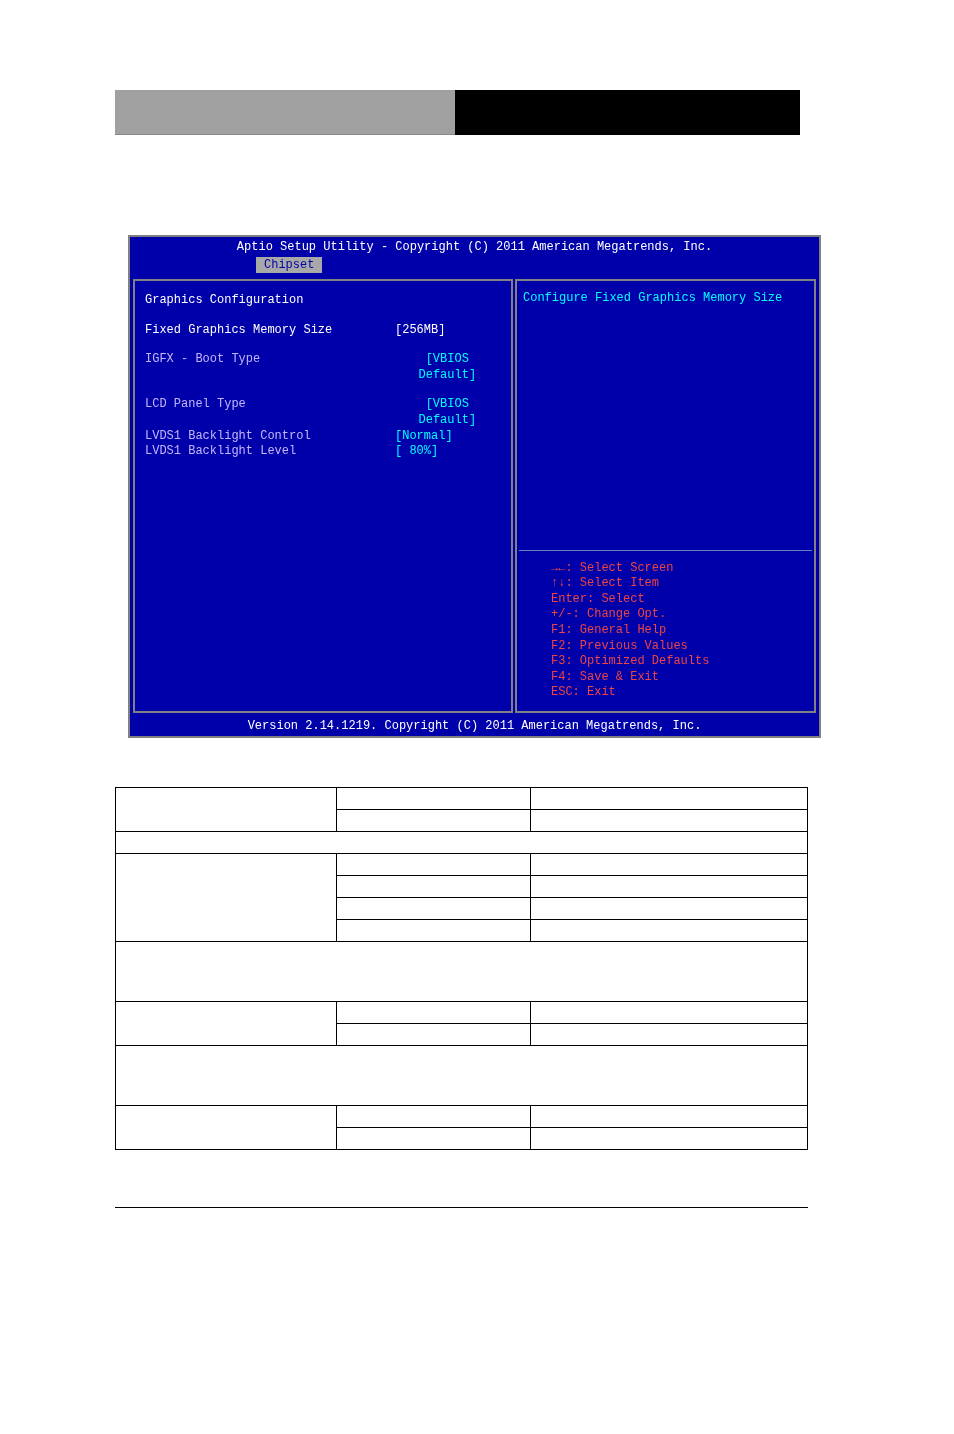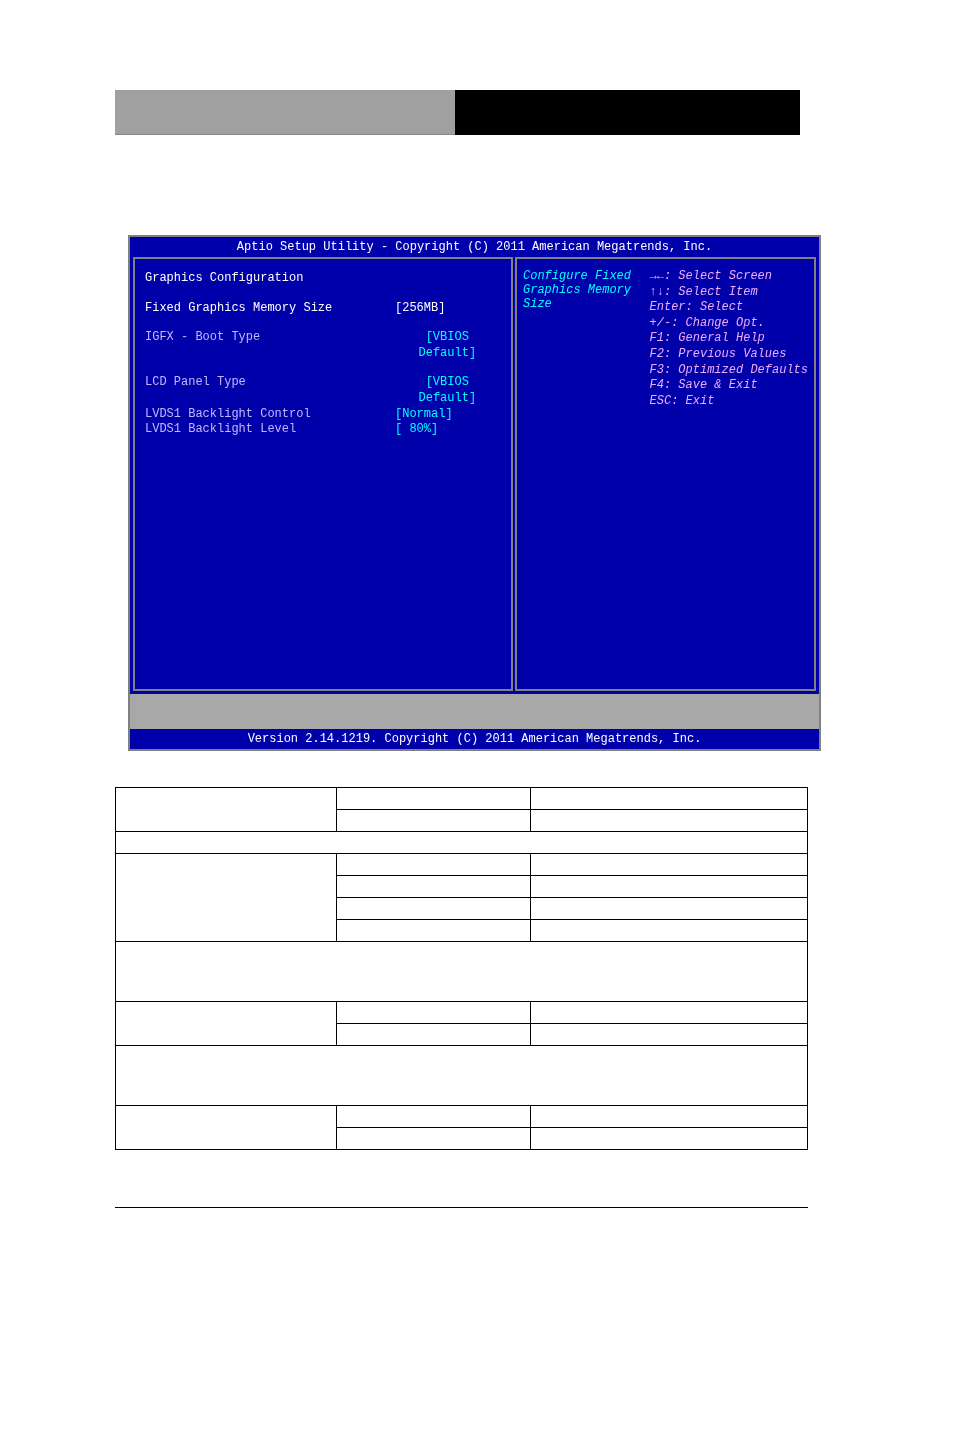--- a/index.html
+++ b/index.html
@@ -75,45 +75,44 @@
   }
   .bios-right {
     flex: 1;
     background: #0000aa;
     color: #ffffff;
     font-family: 'Courier New', monospace;
     font-size: 12px;
     border: 2px solid #808080;
     margin: 3px 3px 3px 0;
     display: flex;
-    flex-direction: row;
-    font-style: italic;
+    flex-direction: column;
   }
   .bios-help-top {
     padding: 10px 6px;
     flex: 1;
     color: #00ffff;
   }
   .bios-help-divider {
     border-top: 1px solid #6080c0;
     margin: 0 2px;
   }
   .bios-help-keys {
     padding: 10px 6px;
-    color: #f0abfc;
+    color: #ef4444;
     line-height: 1.3;
+    margin-left: 28px;
   }
   .bios-footer {
     background: #0000aa;
     color: #ffffff;
     text-align: center;
     font-family: 'Courier New', monospace;
     font-size: 12px;
     padding: 3px 0;
-    margin-top: 35px;
   }
   .setting-row {
     display: flex;
     line-height: 1.3;
   }
   .setting-label {
     width: 250px;
     color: #c4b5fd;
   }
   .setting-label-white {
@@ -161,20 +160,23 @@
 </head>
 <body>
 
 <div class="header-bar">
   <div class="header-left"></div>
   <div class="header-right"></div>
 </div>
 
 <div class="bios-container">
   <div class="bios-title-bar">Aptio Setup Utility - Copyright (C) 2011 American Megatrends, Inc.</div>
+  <div class="bios-tab-row">
+    <span class="bios-tab">Chipset</span>
+  </div>
   <div class="bios-body">
     <div class="bios-left">
       <div class="setting-row">
         <div class="setting-label-white">Graphics Configuration</div>
       </div>
       <div class="spacer"></div>
       <div class="setting-row">
         <div class="setting-label-white">Fixed Graphics Memory Size</div>
         <div class="setting-value-white">[256MB]</div>
       </div>

